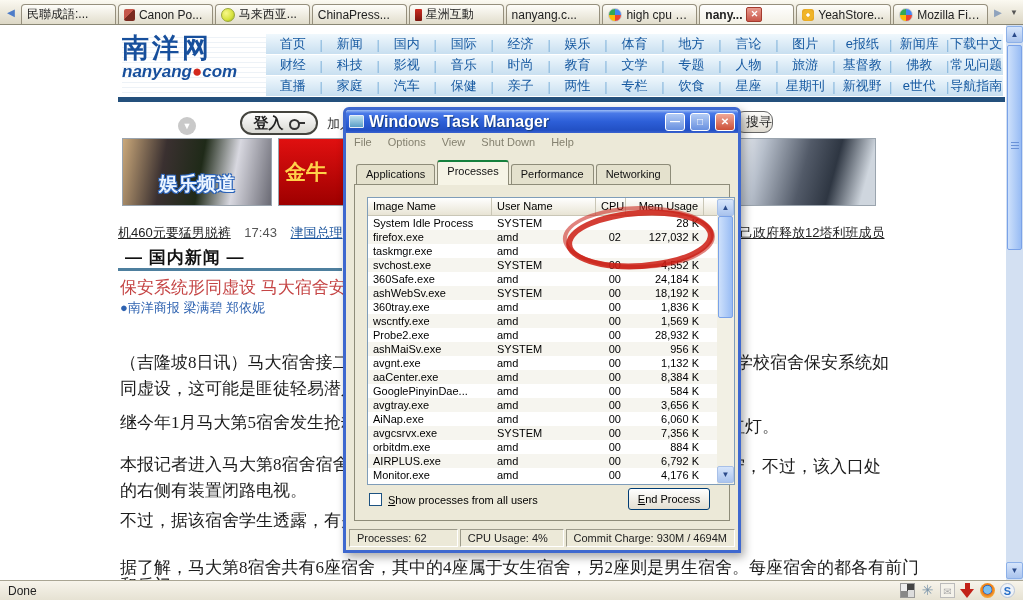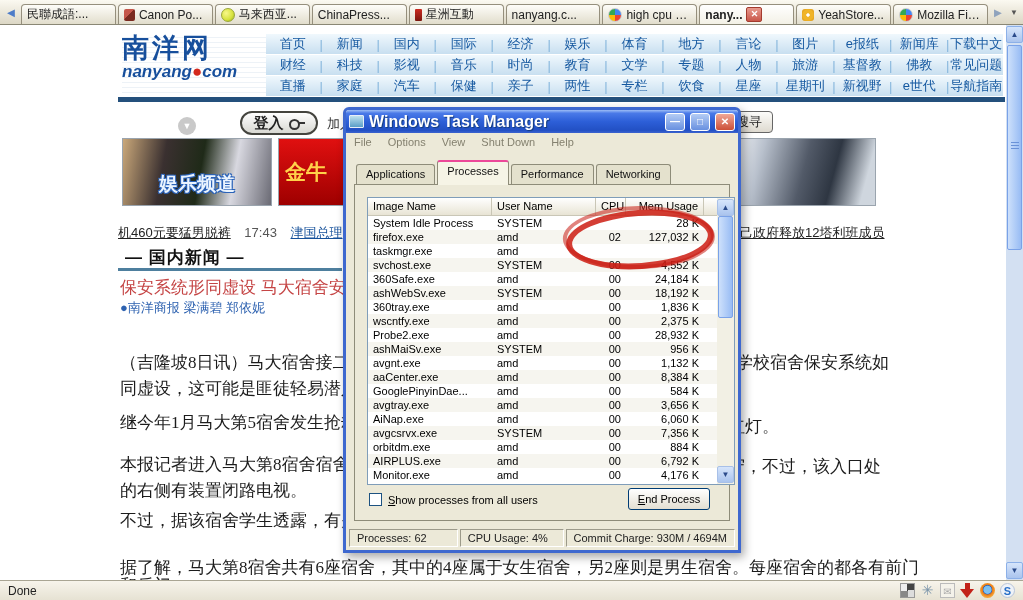--- a/index.html
+++ b/index.html
@@ -45,22 +45,22 @@
 
   .deco-circle{position:absolute;left:178px;top:92px;width:18px;height:18px;border-radius:50%;background:#c9c9c9;
     color:#fff;font-size:9px;line-height:18px;text-align:center;}
   .login-pill{position:absolute;left:240px;top:86px;width:78px;height:24px;border:2px solid #44443e;border-radius:14px;
     background:linear-gradient(#fefefe,#d8d8d2);display:flex;align-items:center;justify-content:center;gap:5px;
     font-size:15px;font-weight:bold;color:#222;box-sizing:border-box;}
   .key-icon{position:relative;width:16px;height:9px;}
   .key-icon::before{content:"";position:absolute;left:0;top:0;width:7px;height:7px;border:2px solid #333;border-radius:50%;}
   .key-icon::after{content:"";position:absolute;left:9px;top:3px;width:7px;height:2px;background:#333;box-shadow:3px 2px 0 -1px #333;}
   .join-text{position:absolute;left:327px;top:90px;font-size:13px;color:#333;}
-  .search-btn{position:absolute;left:735px;top:86px;width:38px;height:22px;border:1px solid #666;border-radius:4px;
-    background:linear-gradient(#fcfcfa,#dedad0);font-size:13px;line-height:20px;text-align:left;color:#222;box-sizing:border-box;}
+  .search-btn{position:absolute;left:735px;top:86px;width:38px;height:22px;border:1px solid #666;border-radius:9px;
+    background:linear-gradient(#fcfcfa,#dedad0);font-size:13px;line-height:20px;text-align:right;color:#222;box-sizing:border-box;}
 
   .banner{position:absolute;top:113px;height:68px;border:1px solid #9aa4ae;box-sizing:border-box;}
   .banner.ent{left:122px;width:150px;background:linear-gradient(100deg,#caa87a 0%,#3a3030 28%,#1f2a18 52%,#d8d8e0 74%,#6a6a74 100%);
     display:flex;align-items:flex-end;justify-content:center;}
   .banner.ent .cap{font-size:19px;font-weight:bold;color:#eaf4ff;margin-bottom:8px;
     text-shadow:1px 1px 0 #2a62b8,-1px -1px 0 #2a62b8,1px -1px 0 #2a62b8,-1px 1px 0 #2a62b8;}
   .banner.gold{left:278px;width:68px;background:linear-gradient(#e01010,#9e0000);display:flex;align-items:center;}
   .banner.gold .cap{font-size:21px;font-weight:bold;color:#ffd24a;padding-left:6px;}
   .banner.face{left:700px;width:176px;background:linear-gradient(105deg,#f2f4f8 0 18%,#b8c0cc 34%,#525a68 58%,#2e3642 74%,#cfd6de 92%);}
 
@@ -95,21 +95,21 @@
     background:linear-gradient(180deg,#9cbdf6 0%,#4a7ae8 14%,#2d5fd8 50%,#2250c4 88%,#3b63cf 100%);}
   .tm-app-icon{flex:none;width:13px;height:11px;border:1px solid #e8eef8;border-radius:1px;background:linear-gradient(#bfe2ee,#5a9ec8);}
   .tm-title-text{flex:1;color:#fff;font-weight:bold;font-size:16px;text-shadow:1px 1px 1px #123a7a;}
   .tmbtn{flex:none;width:20px;height:18px;border:1px solid #fff;border-radius:3px;box-sizing:border-box;
     background:linear-gradient(#b4ccf4,#6890e0);color:#fff;font-size:10px;line-height:15px;text-align:center;font-weight:bold;}
   .tmbtn.close{background:linear-gradient(#f0a898,#cc4f38);}
   .tm-menu{height:18px;display:flex;gap:16px;padding:3px 8px 0 8px;font-size:11px;color:#84816f;}
   .tm-tabs{display:flex;padding-left:10px;margin-top:5px;align-items:flex-end;}
   .tmtab{padding:3px 9px;font-size:11px;color:#111;background:#e4e1cd;border:1px solid #8e8c79;border-bottom:none;
     border-radius:3px 3px 0 0;margin-right:2px;position:relative;top:1px;height:14px;}
-  .tmtab.sel{background:#f6f4e6;border-top:2px solid #ec4899;height:17px;top:1px;z-index:2;}
+  .tmtab.sel{background:#f6f4e6;border-top:2px solid #15803d;height:17px;top:1px;z-index:2;}
   .tm-panel{position:relative;margin:0 8px;border:1px solid #8e8c79;background:#ece9d8;height:335px;z-index:1;}
   .listview{position:absolute;left:12px;top:12px;width:368px;height:288px;border:1px solid #7f9db9;background:#fff;box-sizing:border-box;overflow:hidden;}
   .lv-head{display:flex;height:18px;}
   .hcol{box-sizing:border-box;border-right:1px solid #c9c6b6;border-bottom:1px solid #c9c6b6;
     background:linear-gradient(#ffffff,#e8e4d4);font-size:11px;padding:2px 5px;color:#000;white-space:nowrap;}
   .c0{width:124px;} .c1{width:104px;} .c2{width:30px;text-align:right;} .c3{width:78px;text-align:right;} .cf{flex:1;}
   .prow{display:flex;height:14px;line-height:14px;font-size:11px;color:#000;}
   .prow:nth-child(even){background:#f6f5ef;}
   .pcell{box-sizing:border-box;padding:0 5px;white-space:nowrap;overflow:hidden;}
   .lv-scroll{position:absolute;right:0;top:0;bottom:0;width:17px;background:#f2f0e4;}
@@ -405,21 +405,21 @@
             <div class="prow">
               <span class="pcell c0">360tray.exe</span>
               <span class="pcell c1">amd</span>
               <span class="pcell c2">00</span>
               <span class="pcell c3">1,836 K</span>
             </div>
             <div class="prow">
               <span class="pcell c0">wscntfy.exe</span>
               <span class="pcell c1">amd</span>
               <span class="pcell c2">00</span>
-              <span class="pcell c3">2,375 K</span>
+              <span class="pcell c3">1,569 K</span>
             </div>
             <div class="prow">
               <span class="pcell c0">Probe2.exe</span>
               <span class="pcell c1">amd</span>
               <span class="pcell c2">00</span>
               <span class="pcell c3">28,932 K</span>
             </div>
             <div class="prow">
               <span class="pcell c0">ashMaiSv.exe</span>
               <span class="pcell c1">SYSTEM</span>

